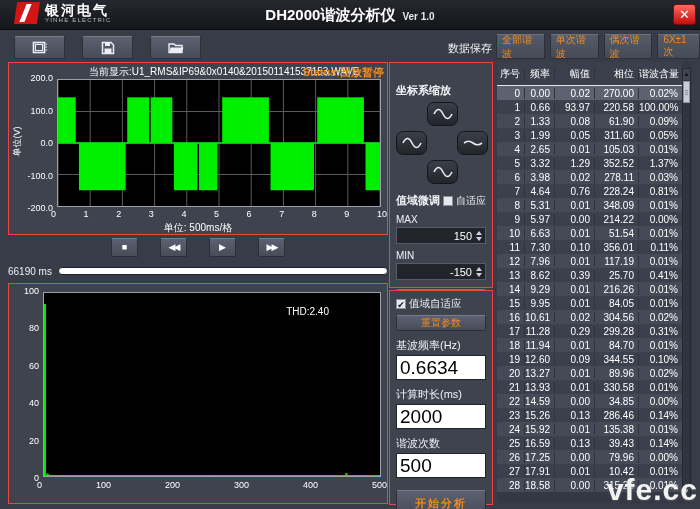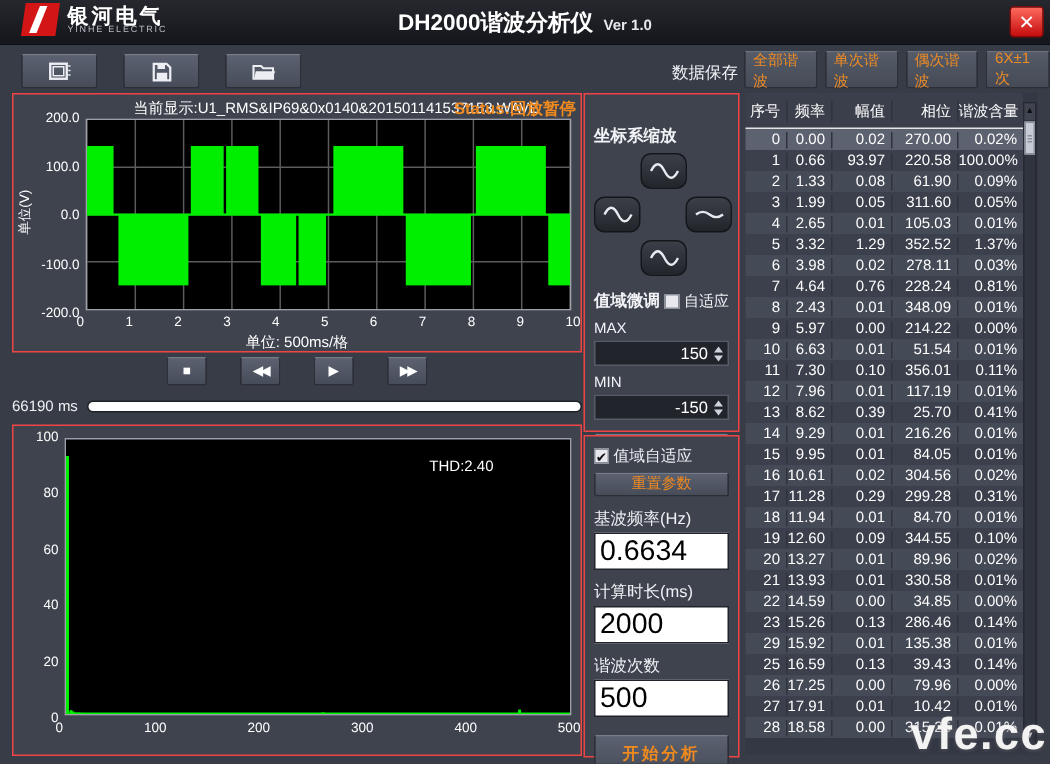--- a/index.html
+++ b/index.html
@@ -385,21 +385,21 @@
         </div>
         <div class="trow odd">
           <div class="tcell c0">7</div>
           <div class="tcell c1">4.64</div>
           <div class="tcell c2">0.76</div>
           <div class="tcell c3">228.24</div>
           <div class="tcell c4">0.81%</div>
         </div>
         <div class="trow even">
           <div class="tcell c0">8</div>
-          <div class="tcell c1">2.43</div>
+          <div class="tcell c1">5.31</div>
           <div class="tcell c2">0.01</div>
           <div class="tcell c3">348.09</div>
           <div class="tcell c4">0.01%</div>
         </div>
         <div class="trow odd">
           <div class="tcell c0">9</div>
           <div class="tcell c1">5.97</div>
           <div class="tcell c2">0.00</div>
           <div class="tcell c3">214.22</div>
           <div class="tcell c4">0.00%</div>
@@ -496,21 +496,21 @@
           <div class="tcell c4">0.00%</div>
         </div>
         <div class="trow odd">
           <div class="tcell c0">23</div>
           <div class="tcell c1">15.26</div>
           <div class="tcell c2">0.13</div>
           <div class="tcell c3">286.46</div>
           <div class="tcell c4">0.14%</div>
         </div>
         <div class="trow even">
-          <div class="tcell c0">29</div>
+          <div class="tcell c0">24</div>
           <div class="tcell c1">15.92</div>
           <div class="tcell c2">0.01</div>
           <div class="tcell c3">135.38</div>
           <div class="tcell c4">0.01%</div>
         </div>
         <div class="trow odd">
           <div class="tcell c0">25</div>
           <div class="tcell c1">16.59</div>
           <div class="tcell c2">0.13</div>
           <div class="tcell c3">39.43</div>

